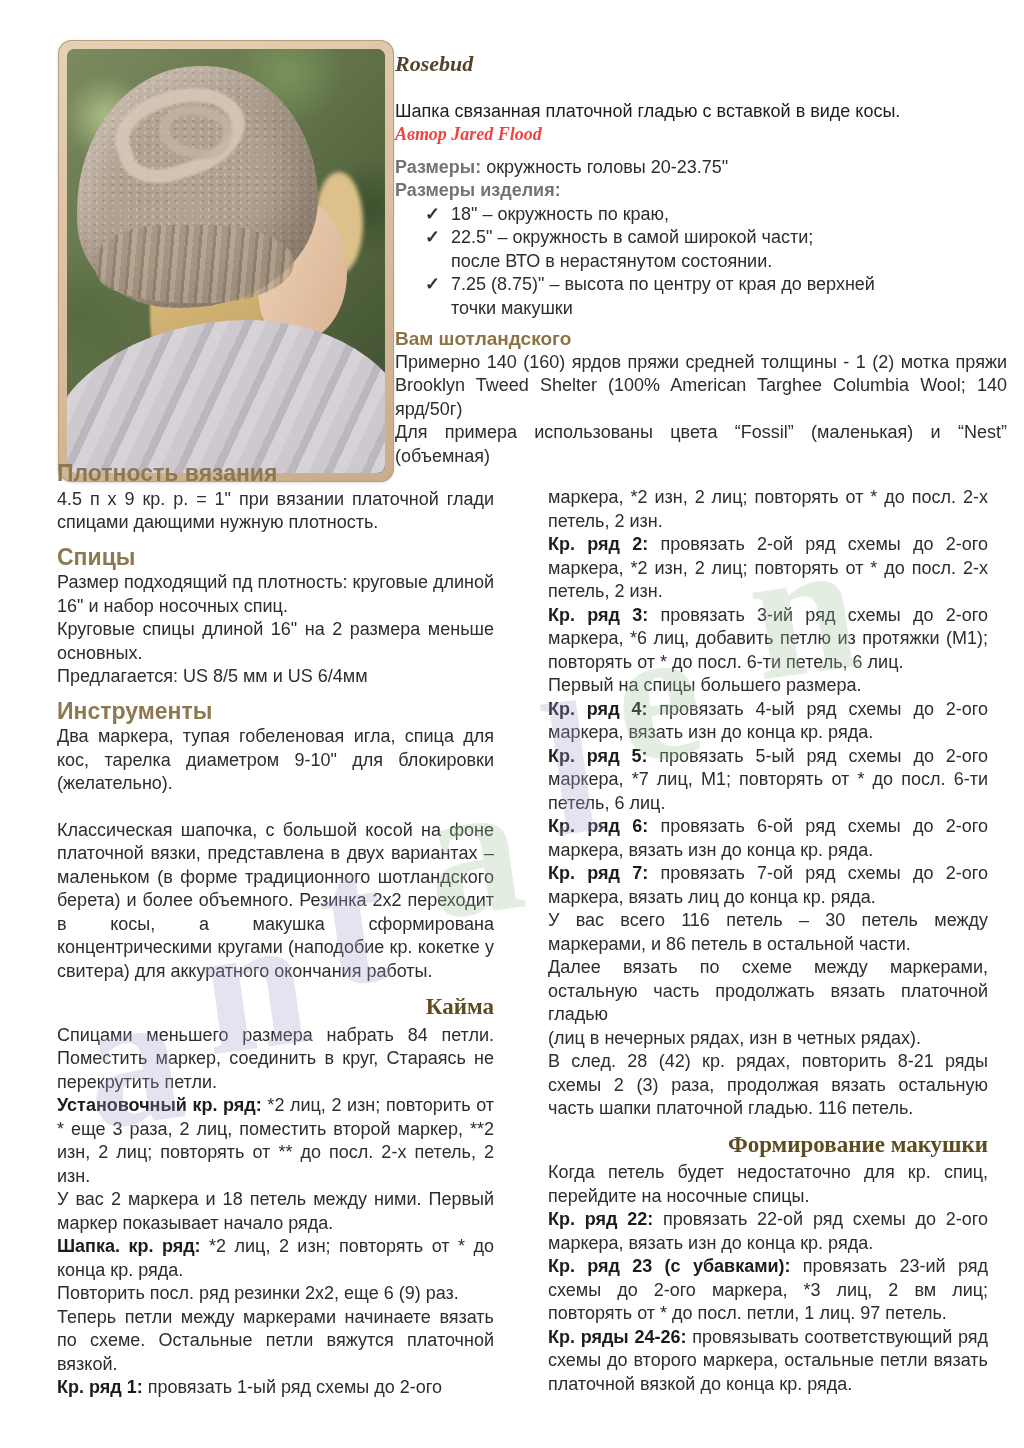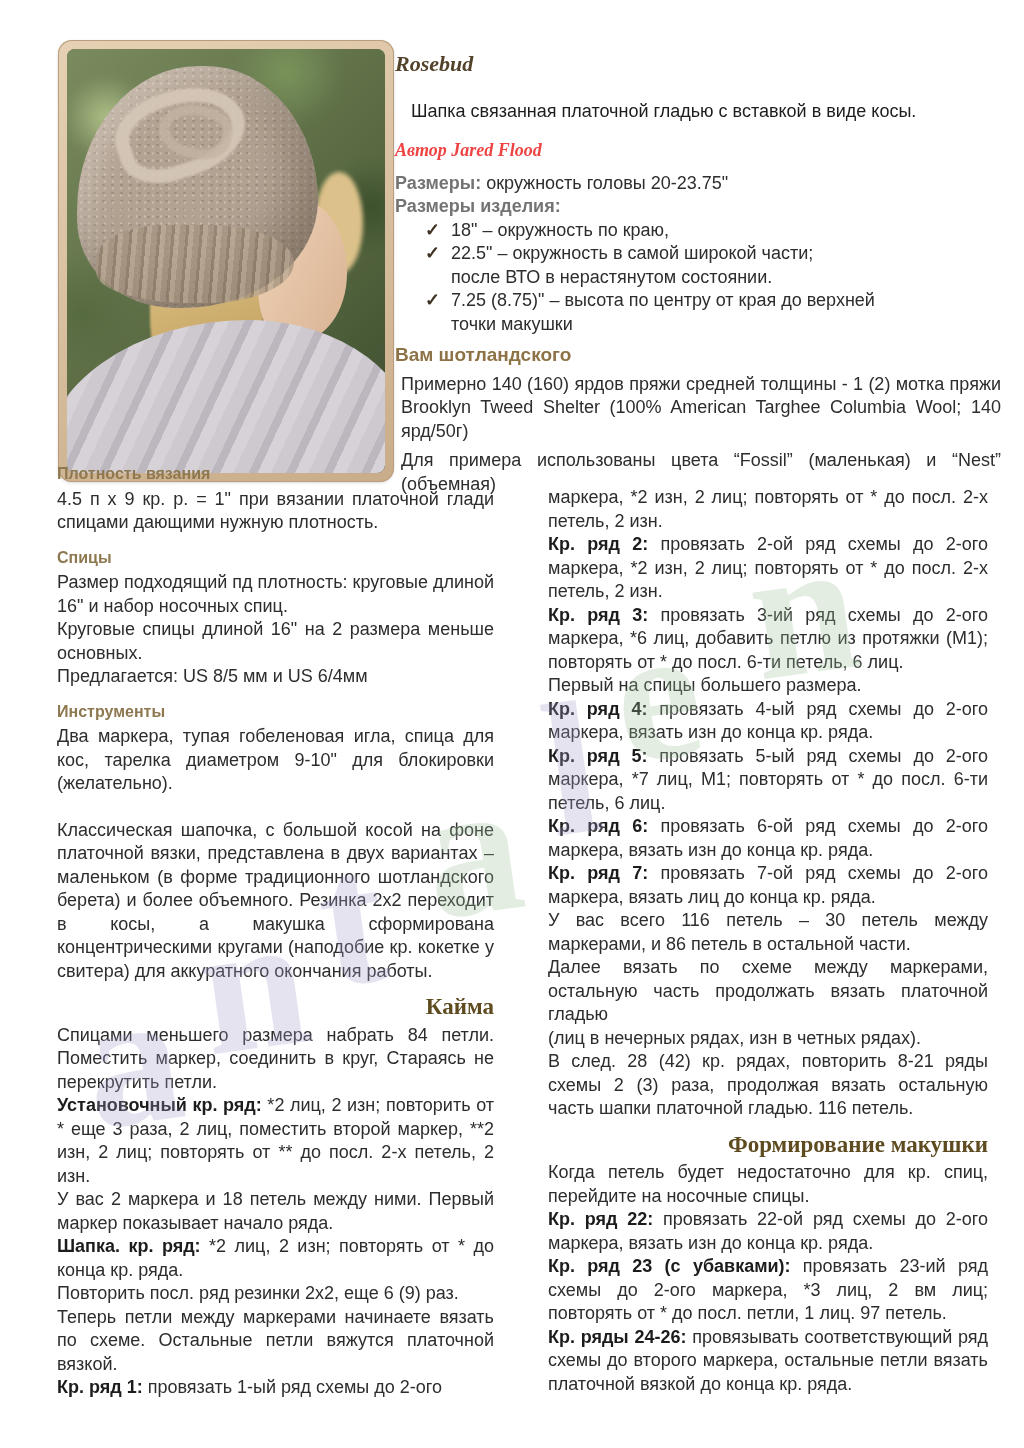--- a/index.html
+++ b/index.html
@@ -39,37 +39,37 @@
      border:14px solid rgba(214,200,184,.9);border-radius:50% 60% 55% 45%;transform:rotate(-18deg);box-sizing:border-box;}
   .ph-cable2{position:absolute;left:34%;top:16%;width:30%;height:22%;filter:blur(1px);
      border:10px solid rgba(196,180,162,.8);border-radius:60% 40% 50% 50%;transform:rotate(14deg);box-sizing:border-box;}
   .ph-scarf{position:absolute;left:-8%;bottom:-7%;width:118%;height:43%;
      background:repeating-linear-gradient(115deg,#cdc9cf 0 14px,#bcb7bf 14px 22px,#d6d2d8 22px 34px);
      border-radius:55% 45% 0 0/80% 70% 0 0;}
   
   .header{position:absolute;left:395px;top:52px;width:612px;font-size:18px;line-height:23.5px;}
   .title{font-family:"Liberation Serif",serif;font-style:italic;font-weight:bold;font-size:22px;
      color:#53432a;margin:0 0 24px 0;}
-  .subtitle{margin:16px;color:#1d1d1d;}
+  .subtitle{margin:0;color:#1d1d1d;}
   .author{font-family:"Liberation Serif",serif;font-style:italic;font-weight:bold;color:#ef4444;margin:0 0 9px 0;}
   .h-inline{font-weight:bold;color:#737373;}
   .h-small{font-weight:bold;color:#8d7245;font-size:19px;margin:7px 0 0 0;}
   .sizes-line{margin:0;}
   .chk-item{display:flex;margin:0;}
   .chk-mark{width:26px;padding-left:30px;color:#3f3222;font-weight:bold;flex:0 0 auto;}
   .chk-text{flex:1;}
-  .just{text-align:justify;margin:6px;}
+  .just{text-align:justify;margin:0;}
   
   .cols{position:absolute;left:57px;top:462px;width:931px;display:grid;
         grid-template-columns:437px 440px;column-gap:54px;font-size:18px;line-height:23.5px;}
   .col-right{padding-top:24px;}
   .col p{margin:0;text-align:justify;}
   .col .nojust{text-align:left;}
   .lead-b{font-weight:bold;color:#1c1c1c;}
-  .h-sec{font-weight:bold;color:#8d7850;font-size:16px;margin:11px 0 2px 0;}
+  .h-sec{font-weight:bold;color:#8d7850;font-size:23px;margin:11px 0 2px 0;}
   .h-sec.first{margin-top:0;}
   .h-big{font-family:"Liberation Serif",serif;font-weight:bold;color:#5e4c20;font-size:23px;margin:12px 0 5px 0;text-align:right;}
   .gap-top{margin-top:23px !important;}
   
   .watermark{position:absolute;inset:0;pointer-events:none;z-index:4;}
   .wm-letter{position:absolute;font-family:"Liberation Serif",serif;font-weight:bold;font-size:190px;
      opacity:.28;transform:rotate(-8deg);}
   .wm-purple{color:#a99dcf;text-shadow:2px 2px 0 rgba(255,255,255,.6);}
   .wm-green{color:#9cc29a;text-shadow:2px 2px 0 rgba(255,255,255,.6);}
 </style>

